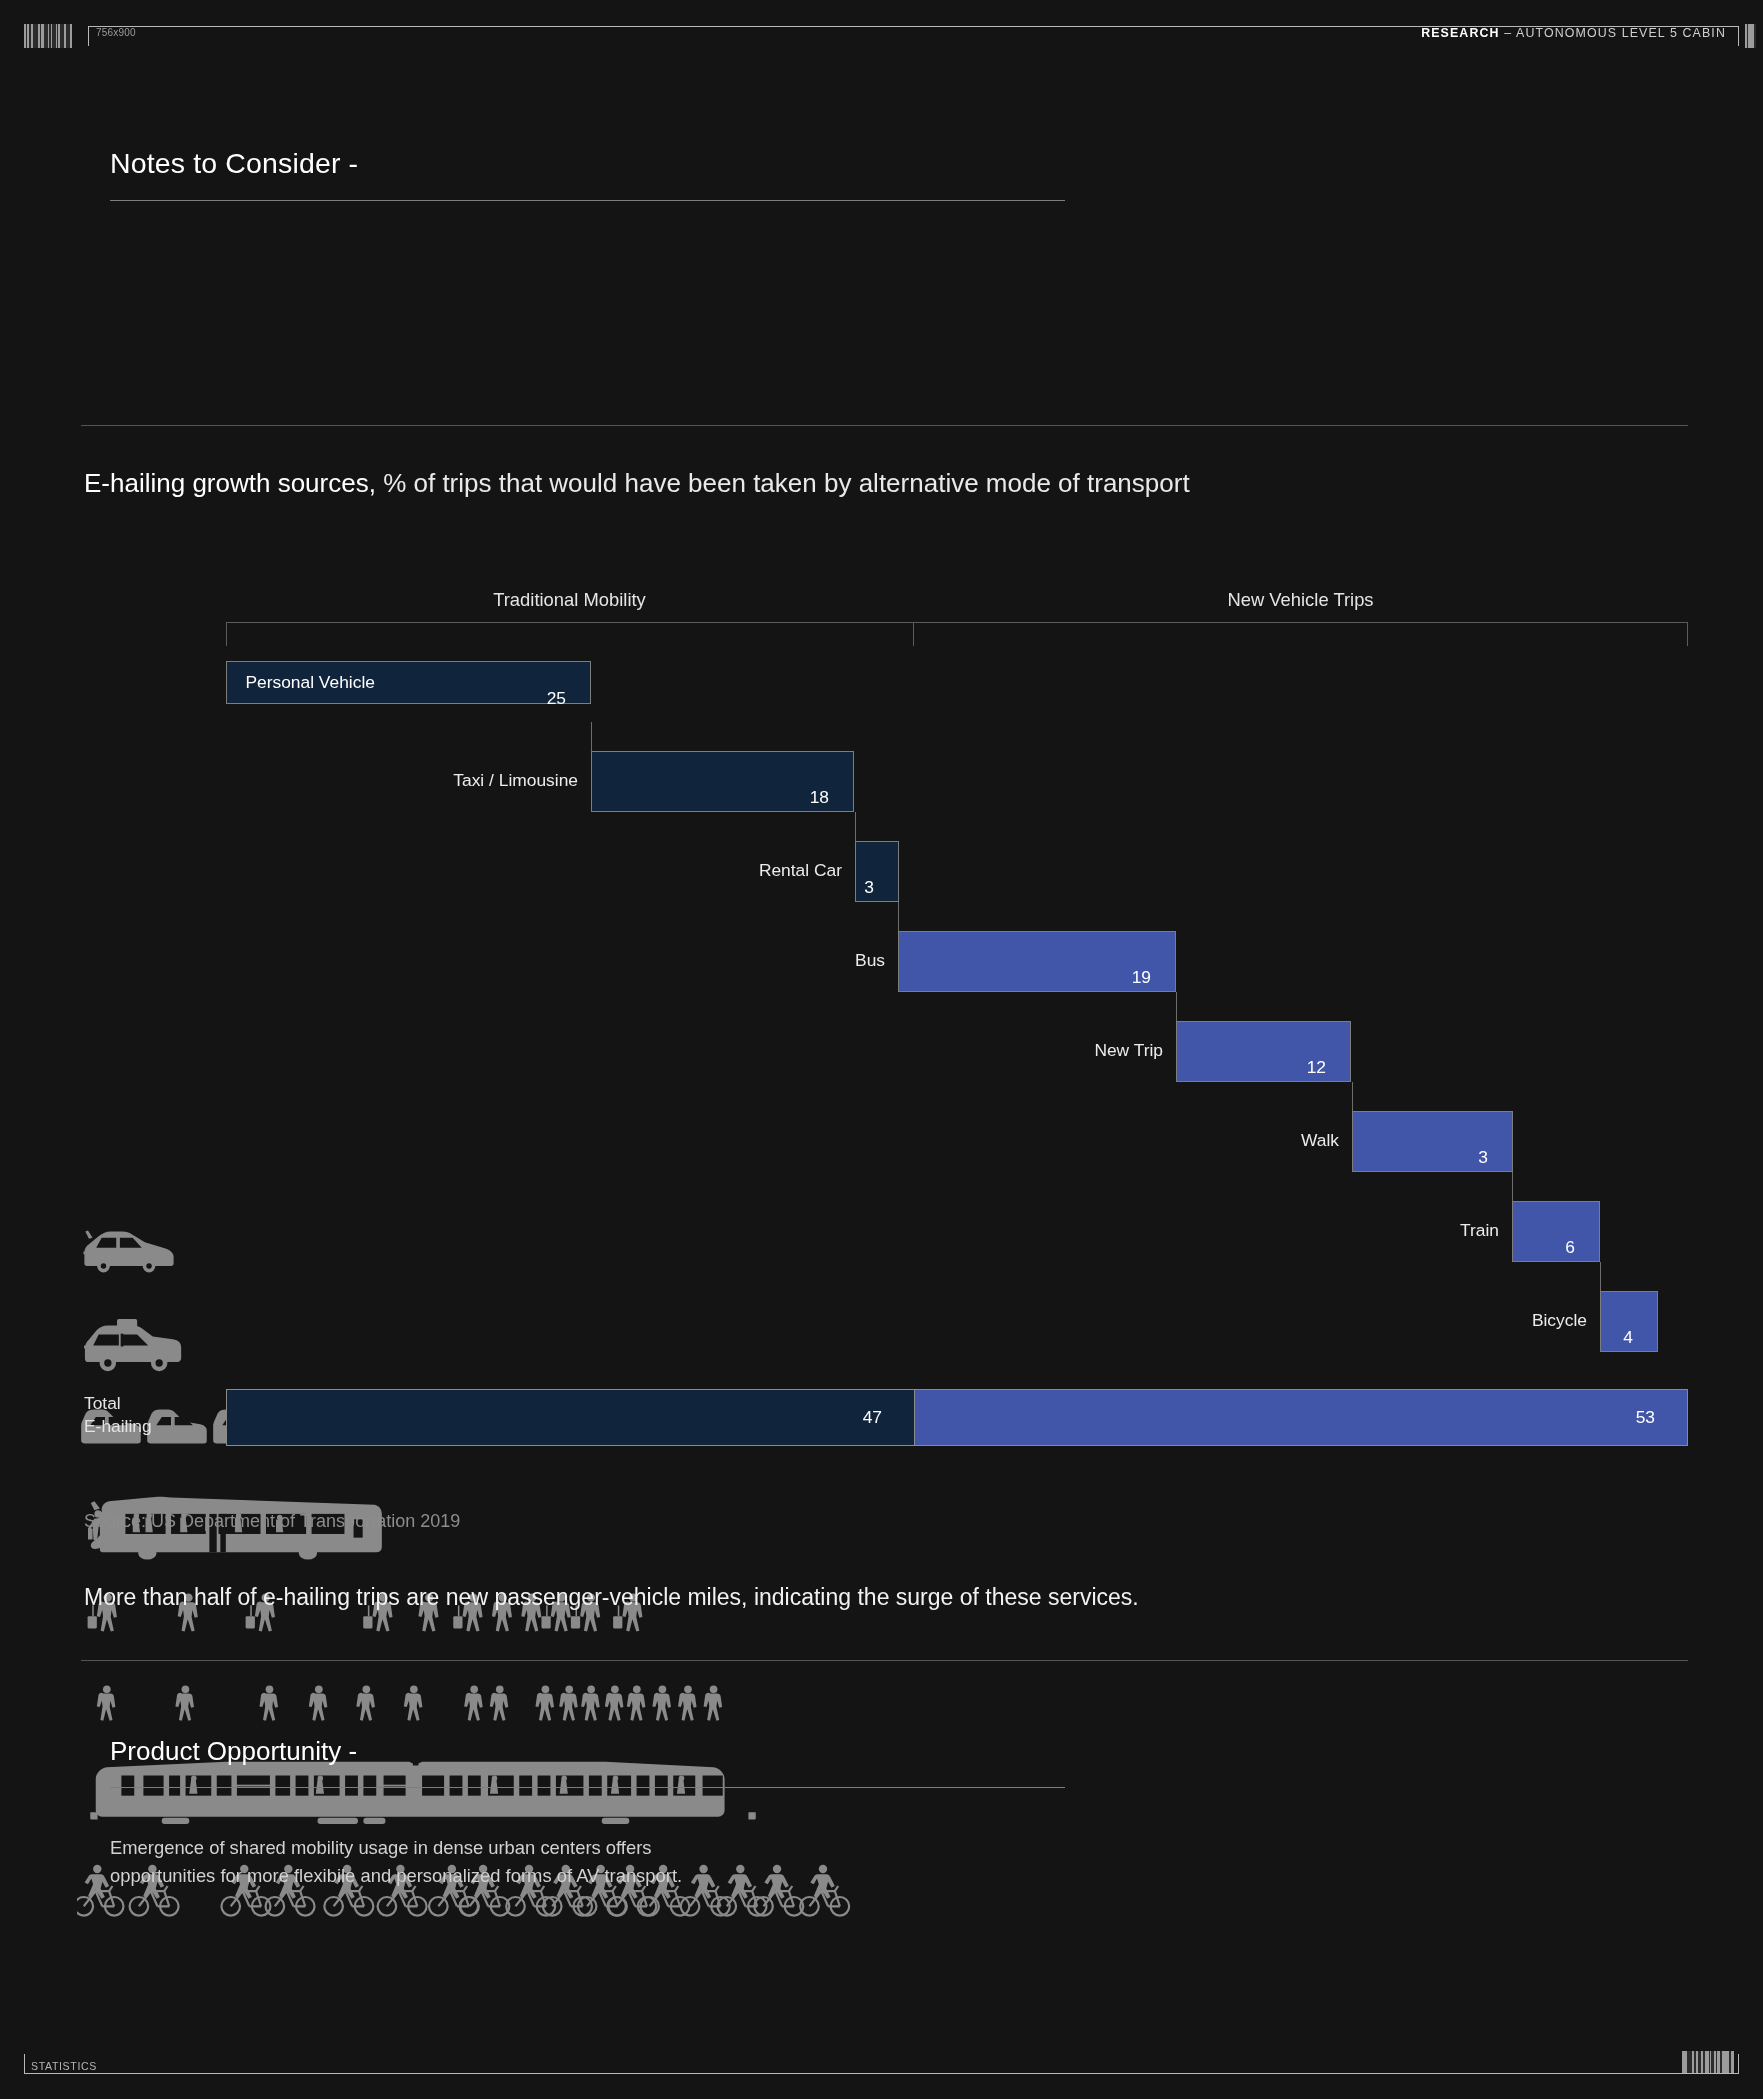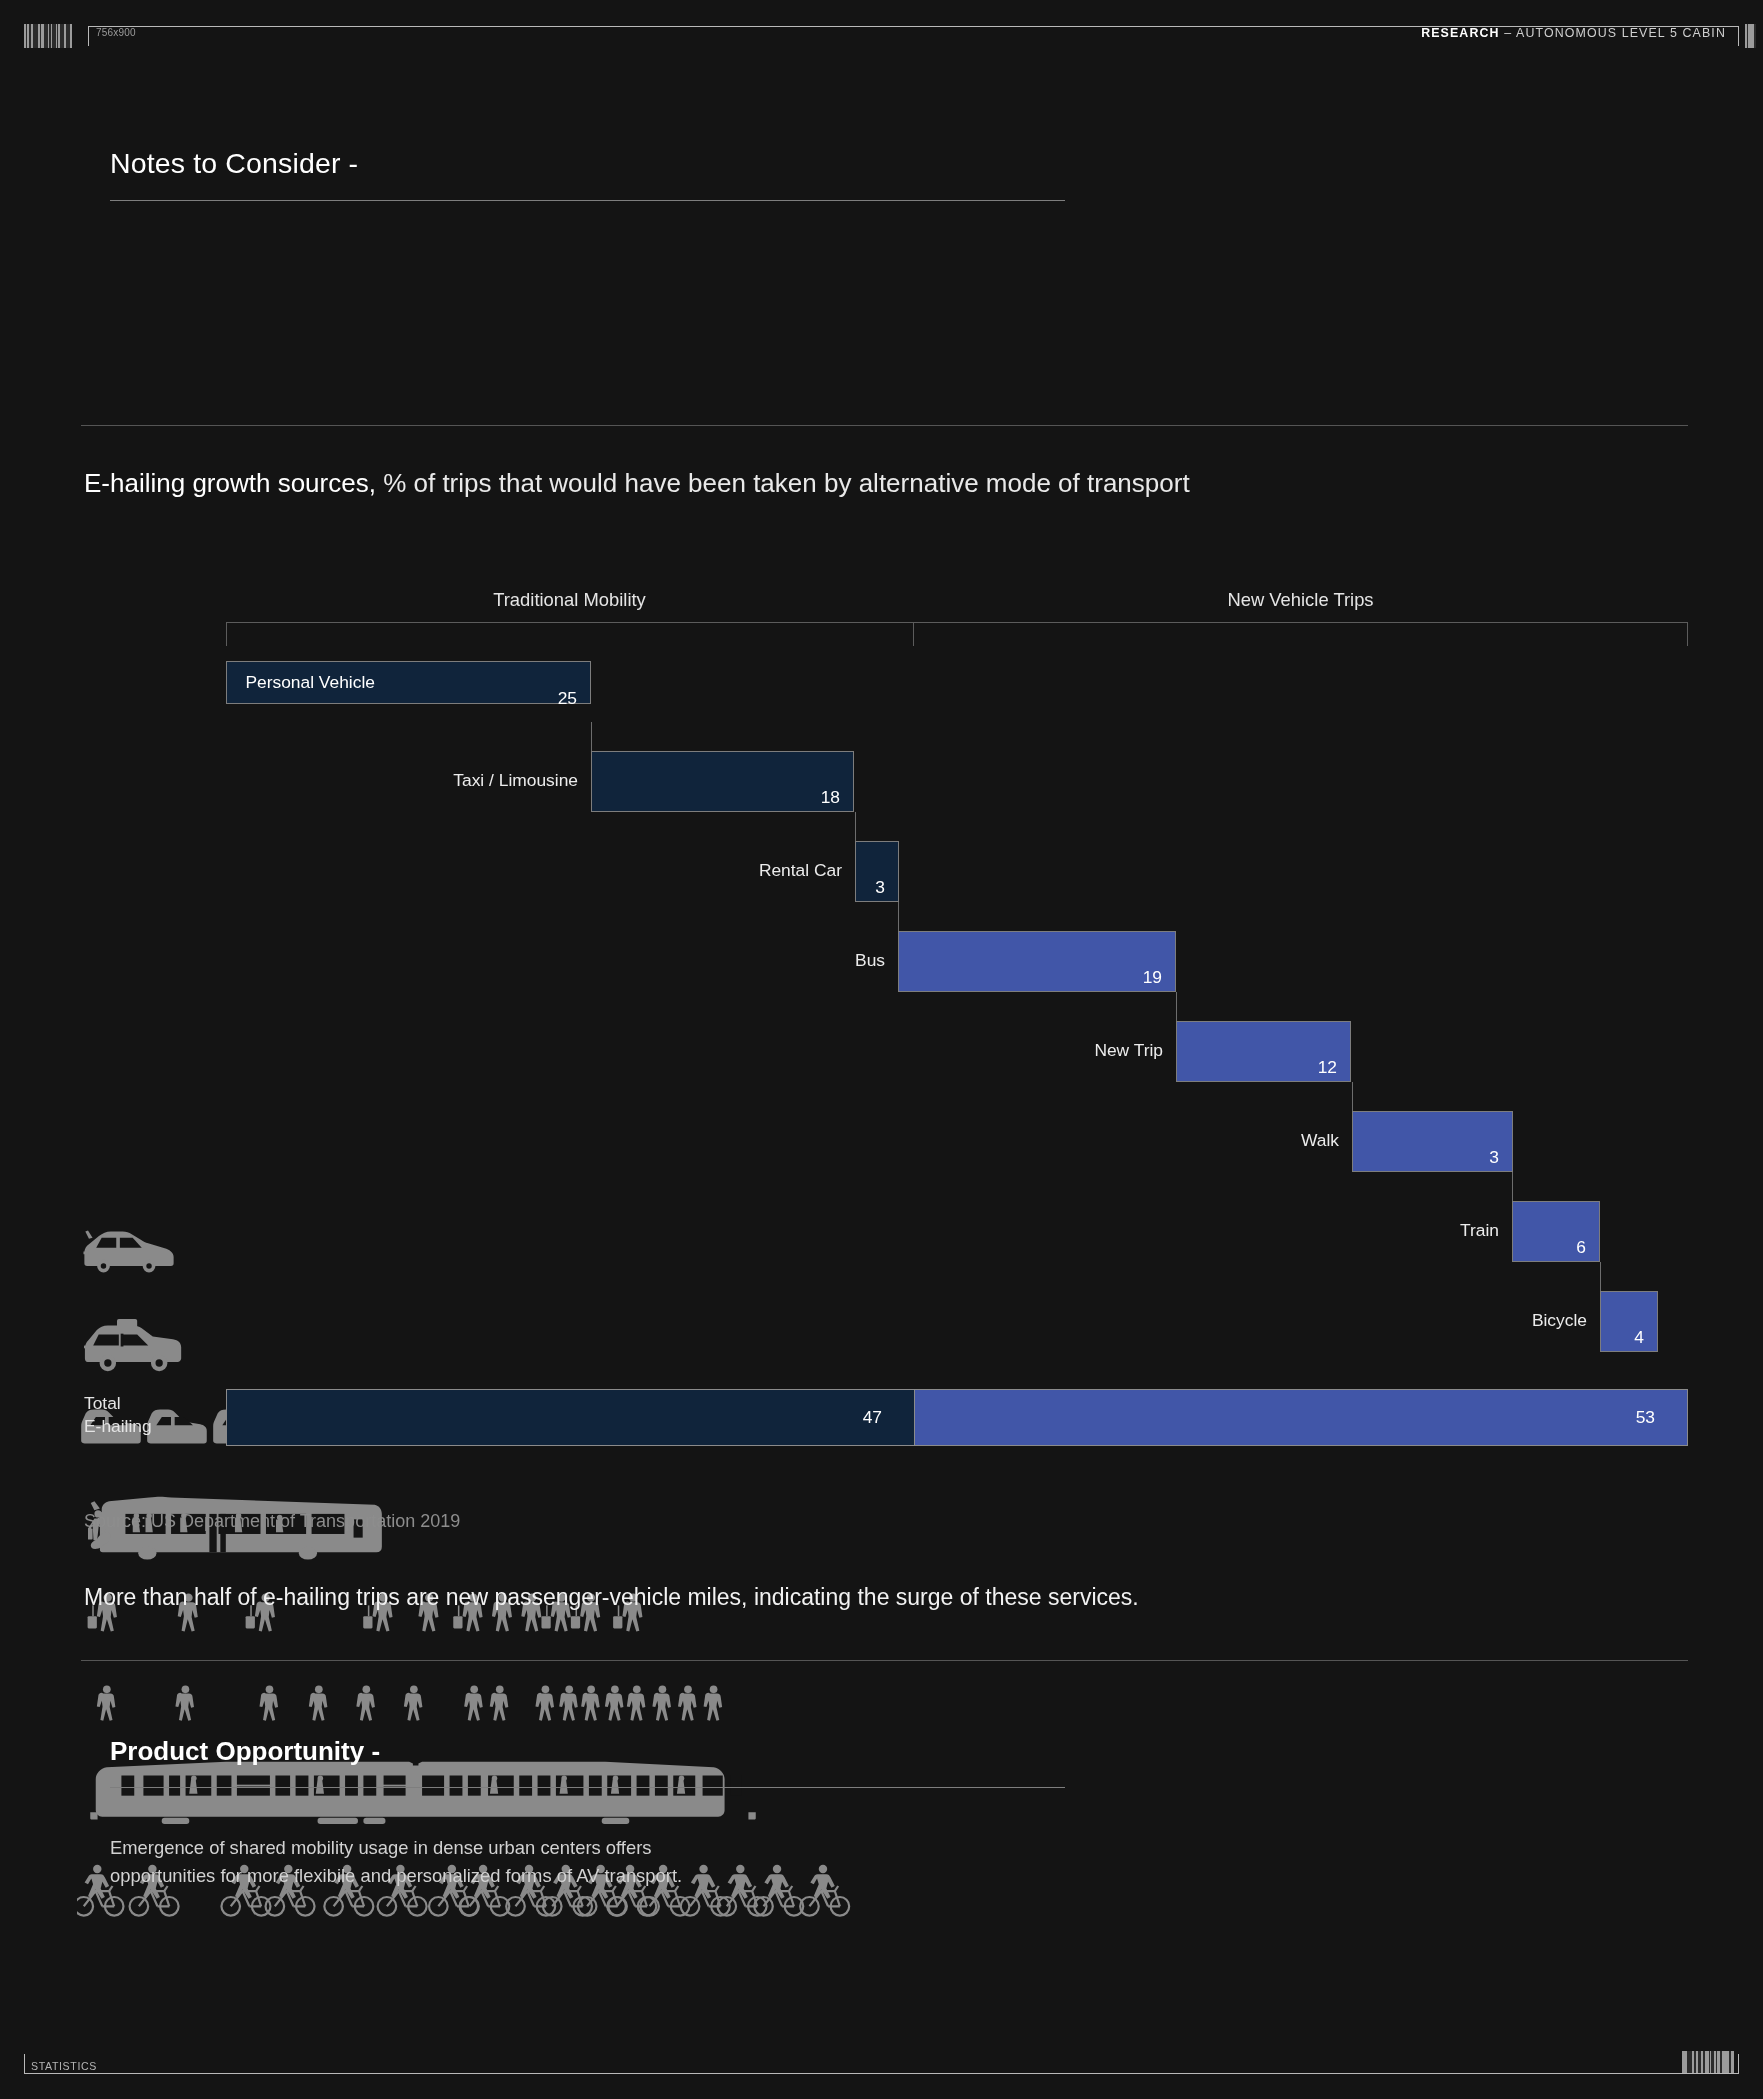--- a/index.html
+++ b/index.html
@@ -107,21 +107,21 @@
   .bracket.no-r { border-right:none; }
 
   .plot { position:absolute; left:0; top:0; width:1763px; height:891px; }
 
   .bar {
     position:absolute;
     border:0.9px solid #7d7d7d;
     display:flex; align-items:center; justify-content:flex-end;
     color:#ffffff; font-size:17.4px; font-weight:300;
   }
-  .bar .val { padding-right:13px;margin-top:32px; }
+  .bar .val { padding-right:24px;margin-top:32px; }
   .bar.dark { background:#10243b; }
   .bar.blue { background:#4156a8; }
 
   .bar.inside-label { justify-content:space-between; }
   .bar.inside-label .lbl { padding-left:18.4px; font-size:17.4px; }
 
   .rowlabel {
     position:absolute; font-size:17.4px; color:#ececec; font-weight:300;
     text-align:right; white-space:nowrap;
   }
@@ -148,21 +148,21 @@
   
   .summary {
     position:absolute; left:84px; top:1584px; width:1616px;
     font-size:23px; font-weight:300; color:#f2f2f2; white-space:nowrap;
   }
 
   
   .prod {
     position:absolute; left:110px; top:1736px; width:955px;
   }
-  .prod h2 { font-size:26px; font-weight:700; color:#ffffff; }
+  .prod h2 { font-size:26px; font-weight:400; color:#ffffff; }
   .prod .divider { margin-top:20px; height:0.9px; background:#7e7e7e; width:955px; }
   .prod p { margin-top:46px; font-size:18.4px; line-height:1.55; color:#d2d2d2; font-weight:300; }
 
   
   .picto { position:absolute; }
   .picto svg { display:block; }
   .picto-fill { fill:#8a8a8a; }
 </style>
 </head>
 <body>

